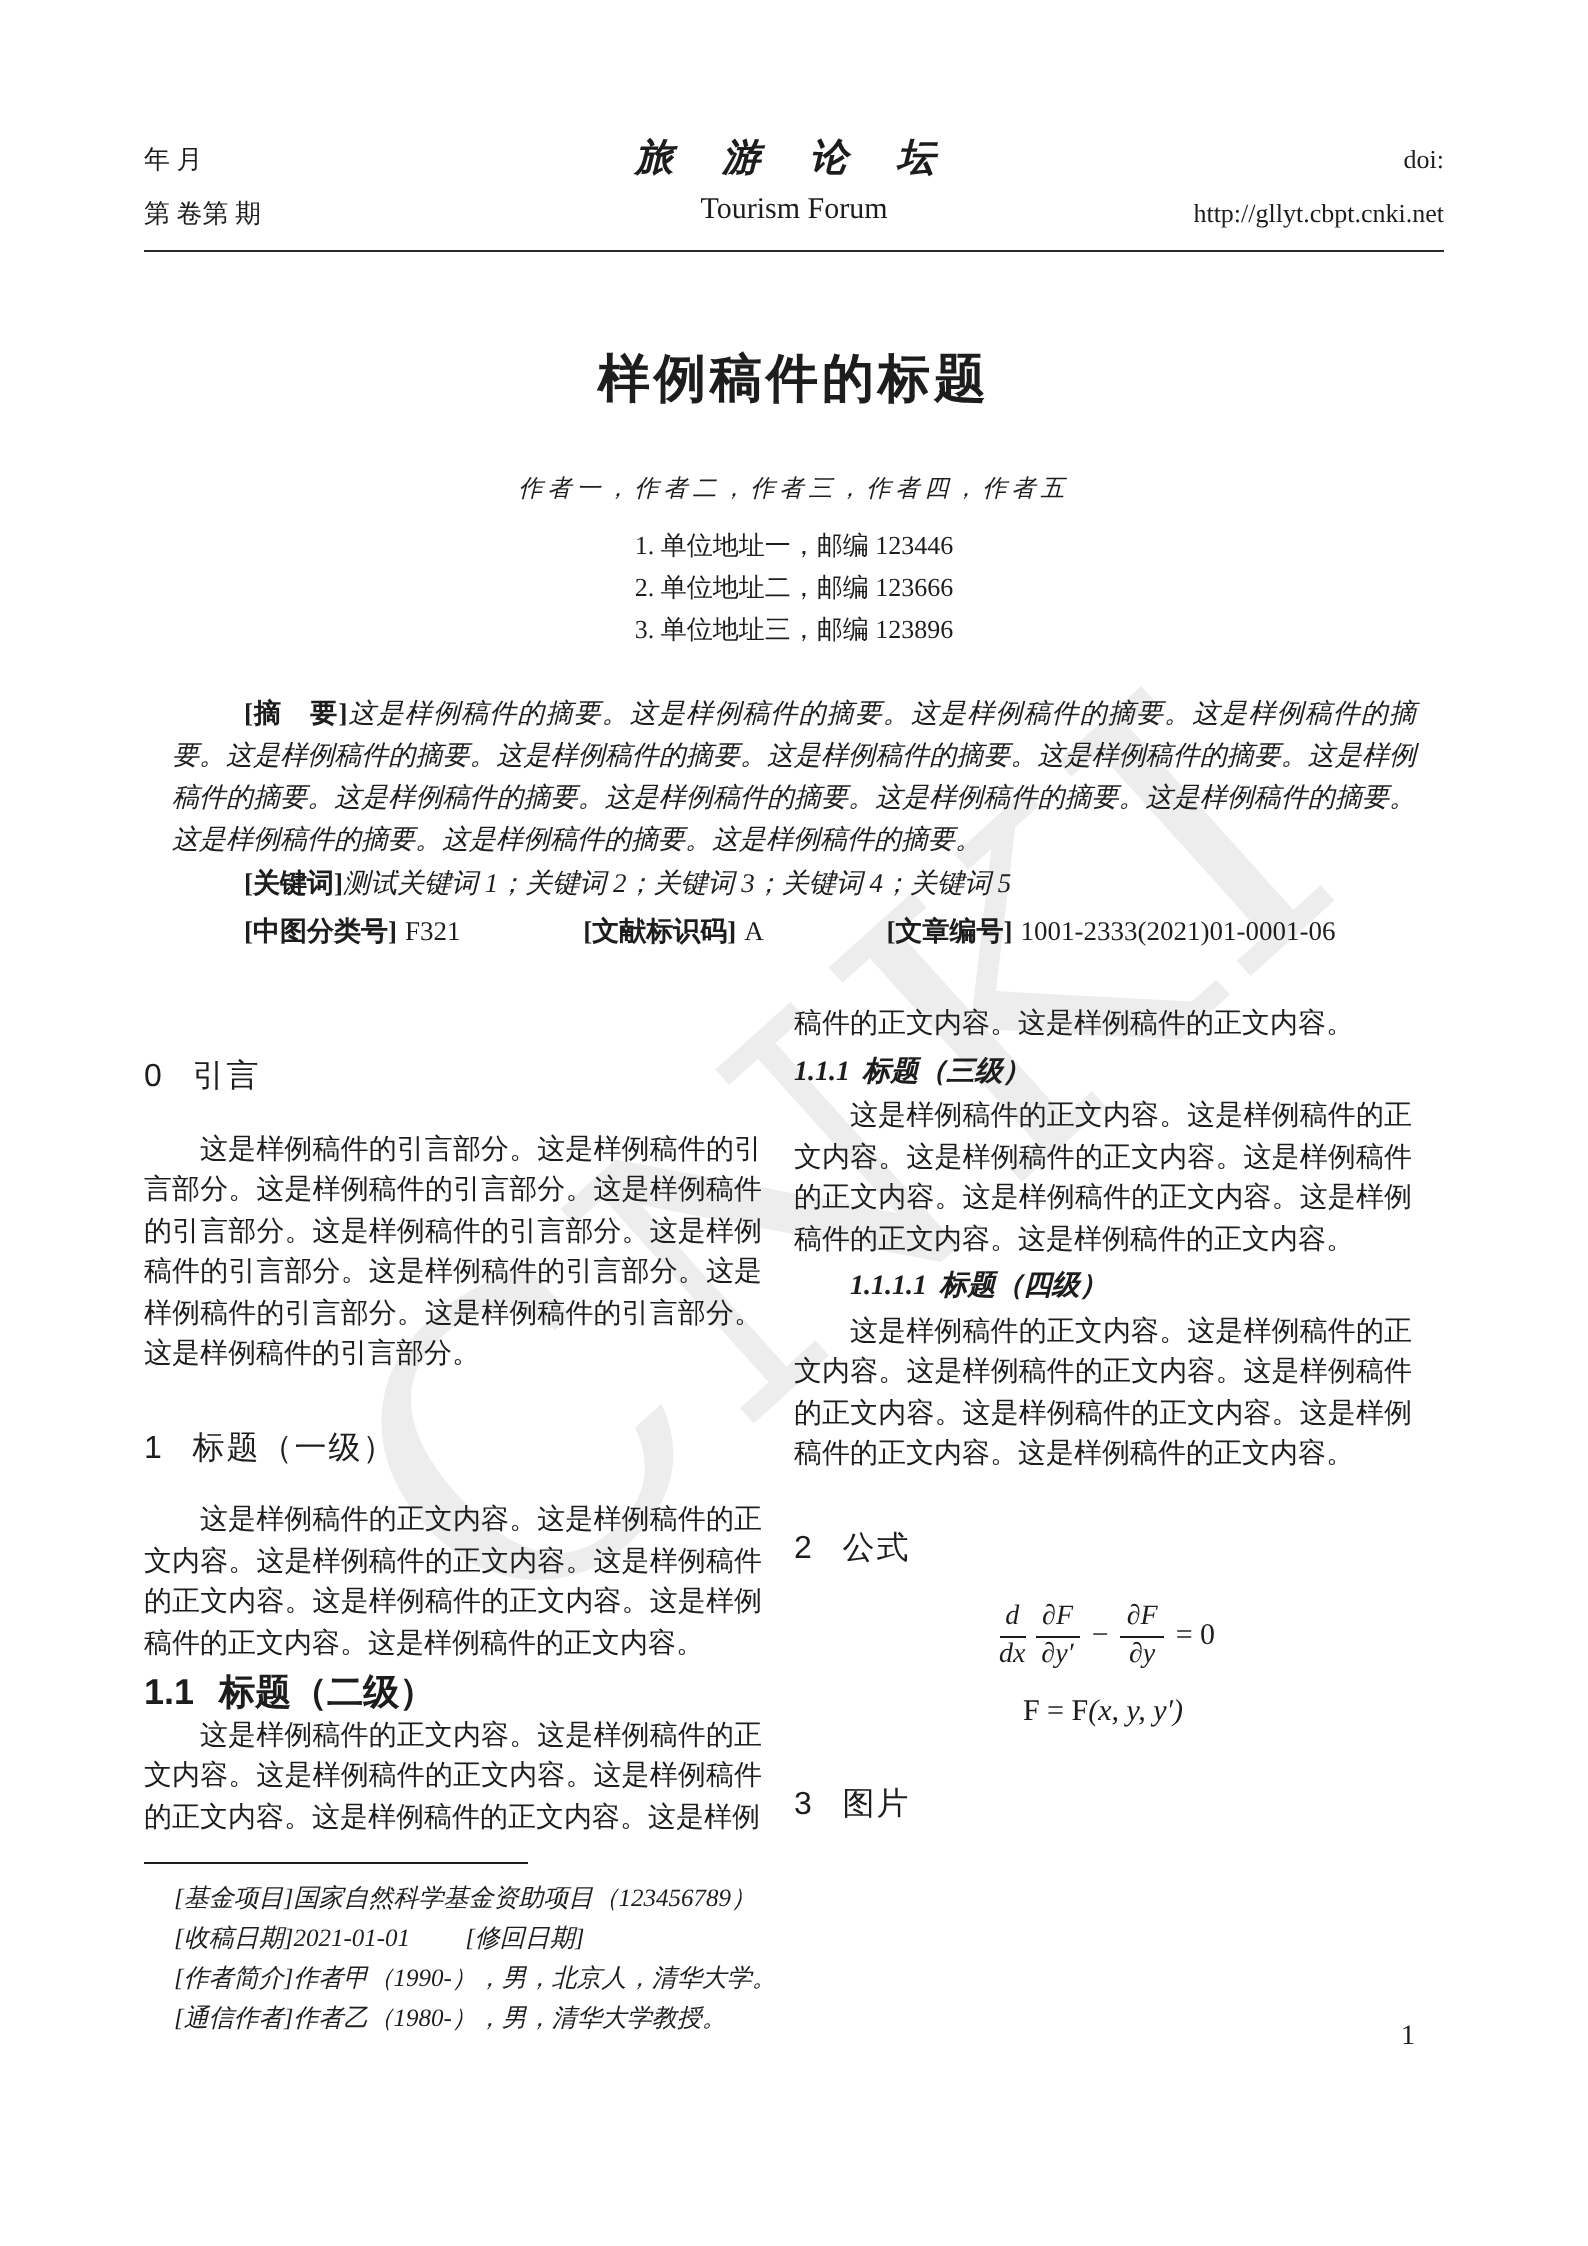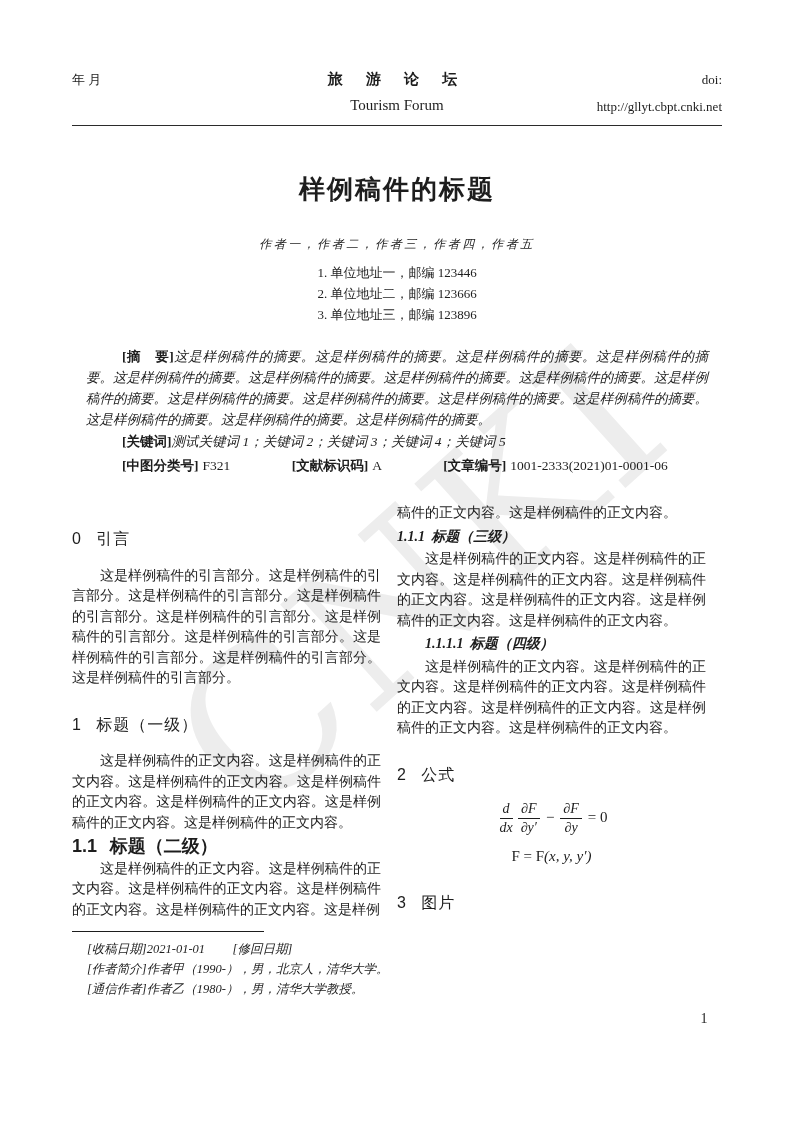--- a/index.html
+++ b/index.html
@@ -11,21 +11,21 @@
               letter-spacing:6px; transform:rotate(-42deg); z-index:0; user-select:none;}
   .content {position:absolute; left:0; top:0; width:794px; height:977px;
             padding:66px 72px 0; box-sizing:border-box; z-index:1;}
 
   
   .jheader {display:flex; justify-content:space-between; align-items:flex-start;
             font-size:13px; line-height:27px;}
   .head-left {width:180px;}
   .head-right {width:180px; text-align:right;}
   .head-center {flex:1; text-align:center;}
-  .masthead {font-size:15px; font-weight:bold; letter-spacing:9px;
+  .masthead {font-size:19px; font-weight:bold; font-style:italic; letter-spacing:9px;
              font-family:"DejaVu Serif",serif; line-height:26px;}
   .head-en {font-size:15px; line-height:27px;}
   .head-rule {border:none; border-top:1.5px solid #2b2b2b; margin:5px 0 0;}
 
   
   .article-title {text-align:center; font-family:"Liberation Sans",sans-serif;
                   font-weight:bold; font-size:26px; margin:46px 0 0; letter-spacing:2px;}
   .authors {text-align:center; margin-top:29px; font-size:12px; font-style:italic; letter-spacing:2.5px;}
   .affiliations {text-align:center; margin-top:9px; font-size:13px; line-height:21px;}
   .abstract {margin:21px 14px 0; font-size:13.5px; line-height:21px; text-align:justify; font-style:italic;}
@@ -75,20 +75,21 @@
 
 <div class="page">
 
   <div class="watermark">CNKI</div>
 
   <div class="content">
 
     <div class="jheader">
       <div class="head-left">
         <div>年  月</div>
+        <div>第  卷第  期</div>
       </div>
       <div class="head-center">
         <div class="masthead">旅 游 论 坛</div>
         <div class="head-en">Tourism Forum</div>
       </div>
       <div class="head-right">
         <div>doi:</div>
         <div>http://gllyt.cbpt.cnki.net</div>
       </div>
     </div>
@@ -152,20 +153,21 @@
         <div class="equation"><span class="upright">F = F</span><span>(x, y, y′)</span></div>
 
         <h2 class="sec"><span>3</span><span class="ht-wide">图片</span></h2>
       </div>
 
     </div>
   </div>
 
   <div class="footnote">
     <div class="footnote-rule"></div>
+    <div class="fn-line"><span>[基金项目]</span><span>国家自然科学基金资助项目（123456789）</span></div>
     <div class="fn-line"><span>[收稿日期]</span><span>2021-01-01</span><span class="fn-gap"></span><span>[修回日期]</span><span></span></div>
     <div class="fn-line"><span>[作者简介]</span><span>作者甲（1990-），男，北京人，清华大学。</span></div>
     <div class="fn-line"><span>[通信作者]</span><span>作者乙（1980-），男，清华大学教授。</span></div>
   </div>
 
   <div class="page-number">1</div>
 
 </div>
 
 </body></html>

